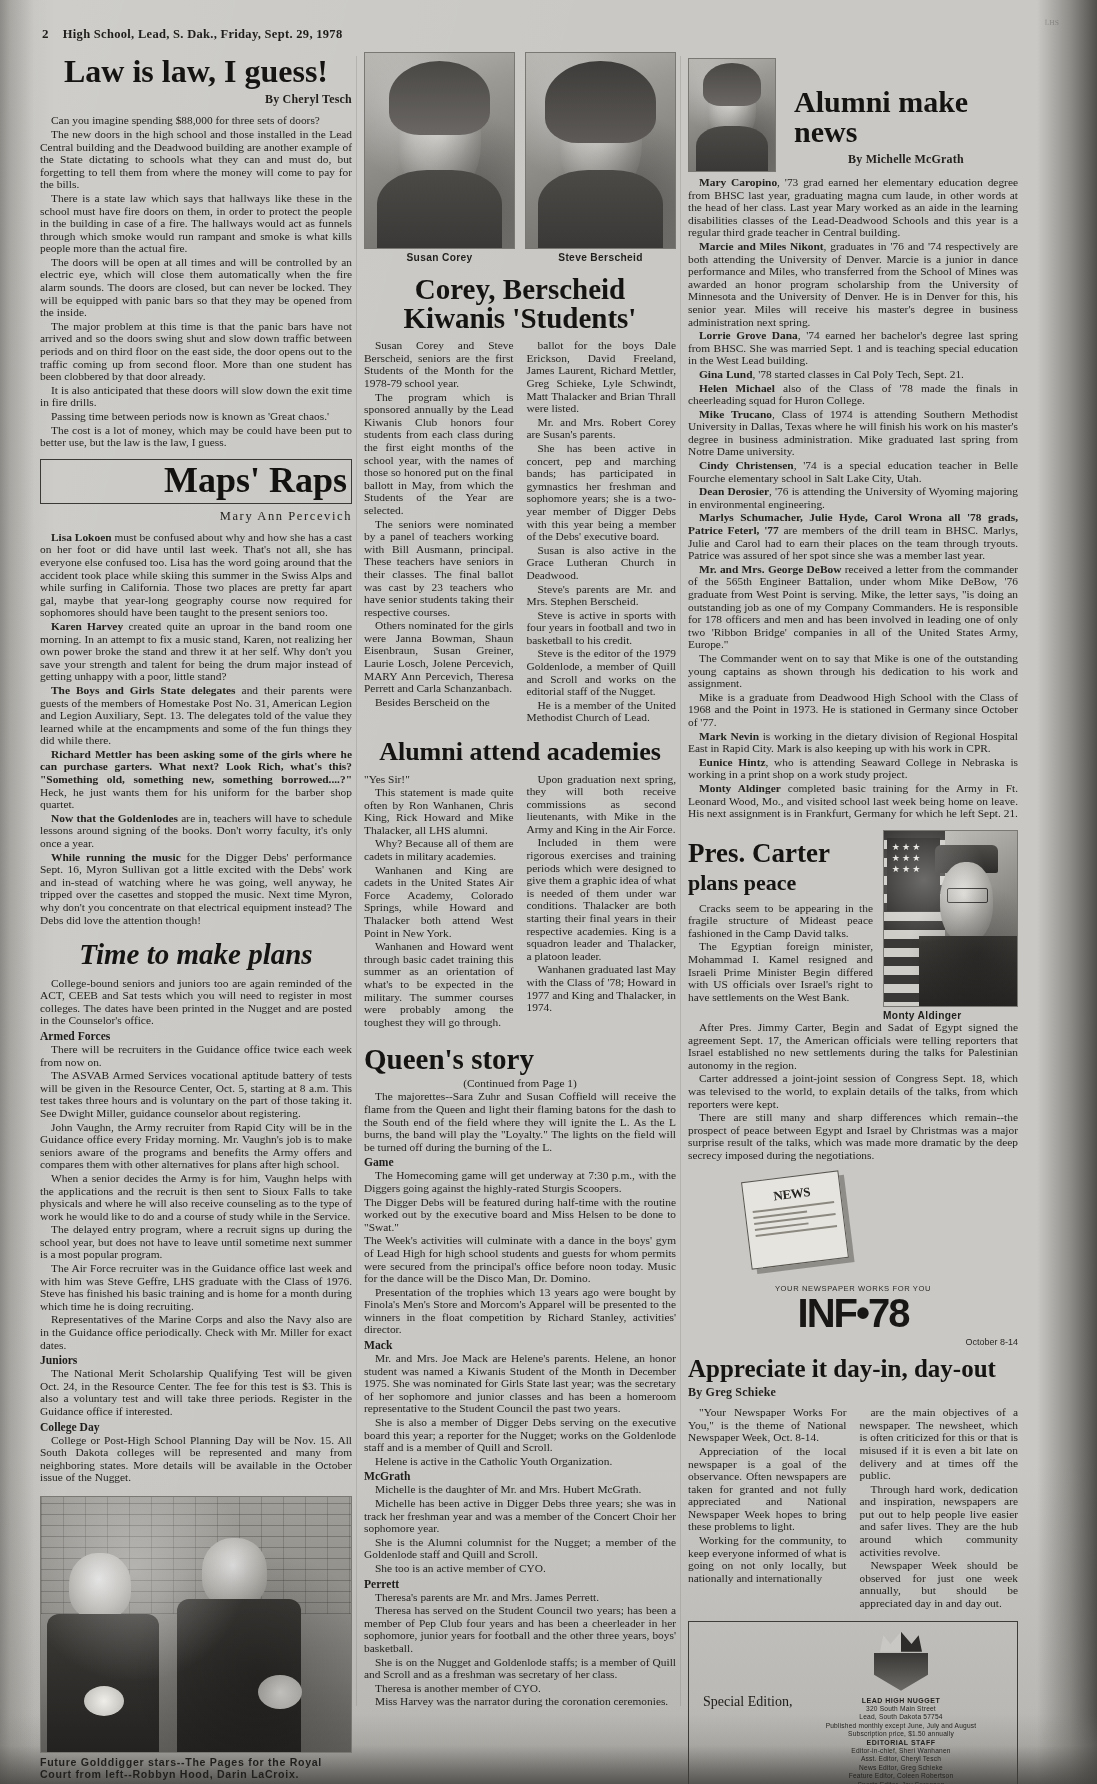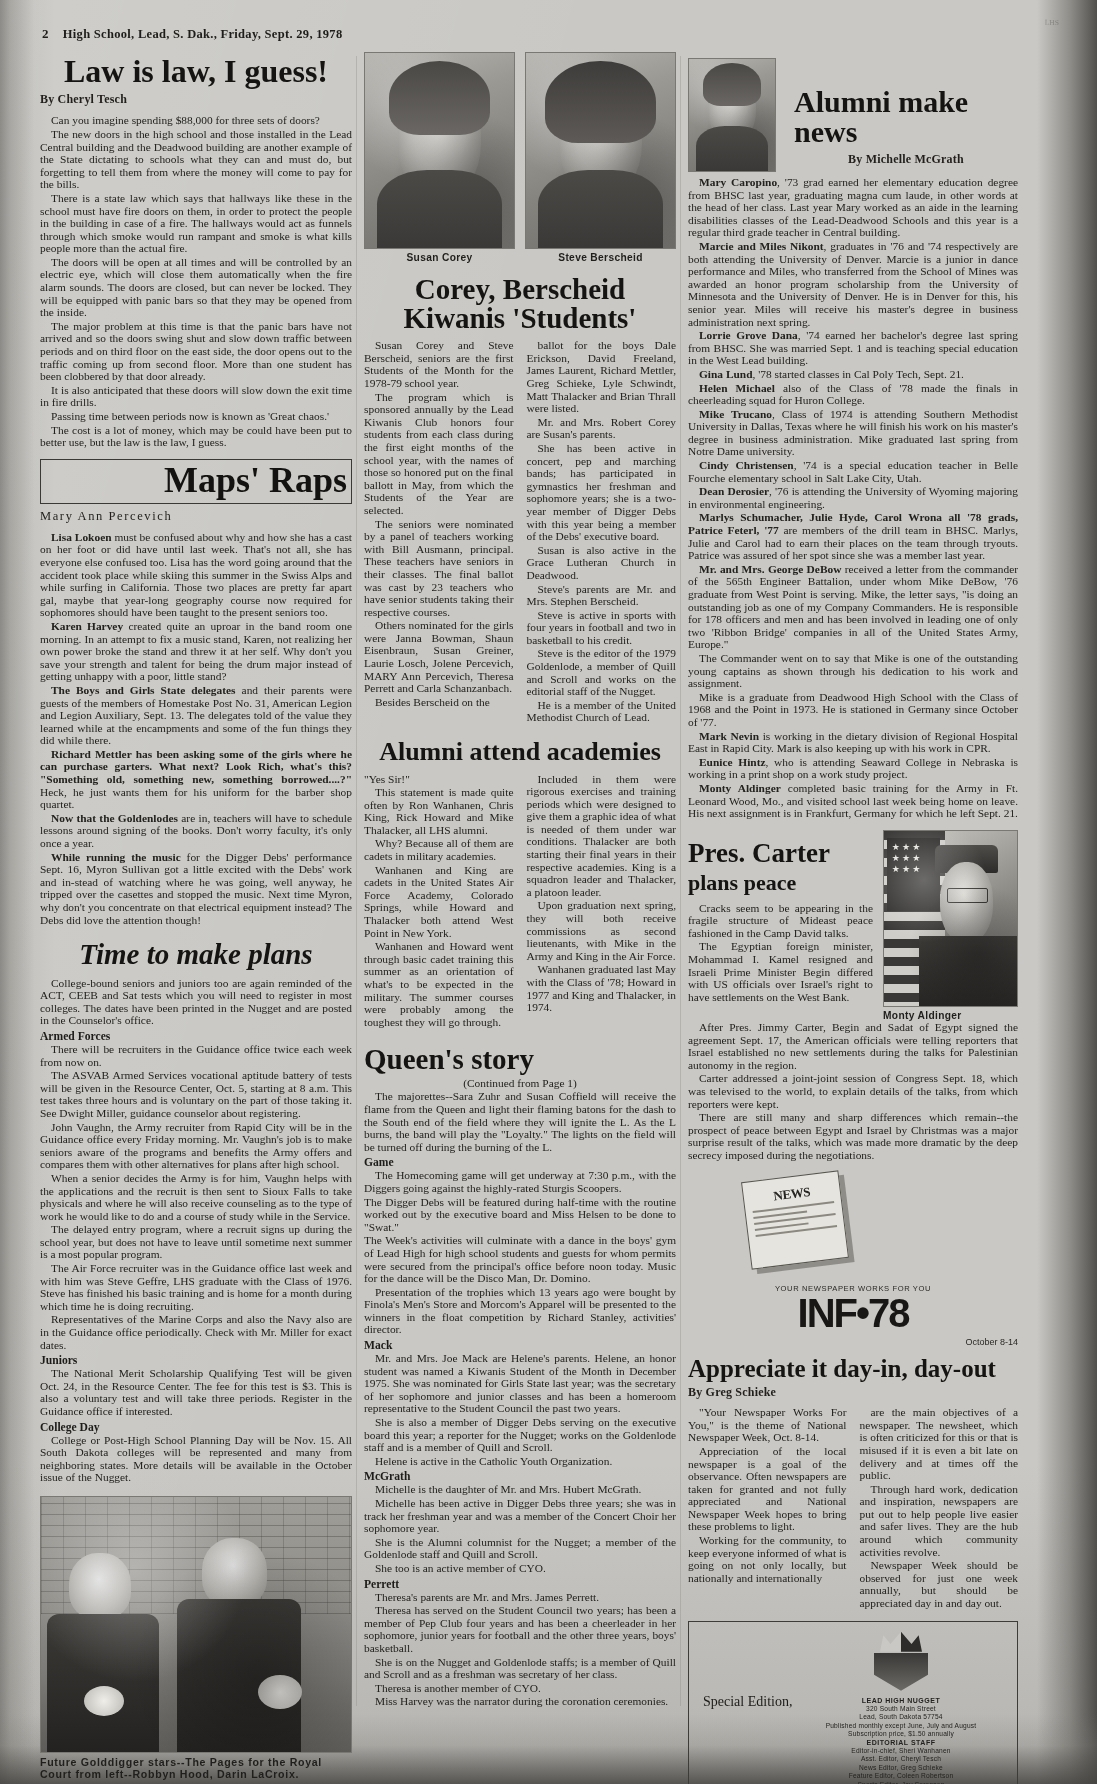--- a/index.html
+++ b/index.html
@@ -26,21 +26,21 @@
     transform:rotate(.4deg);}
 
   .sheet{position:absolute;left:34px;top:16px;width:1000px;height:1700px;}
 
   
   .p{font-size:11.4px;line-height:12.6px;text-align:justify;color:#23221f;
      margin:0 0 1px 0;text-indent:11px;font-family:"Liberation Serif", serif;}
   .p.noind{text-indent:0;}
   .lead{font-weight:bold;}
   .sub{font-size:11.6px;font-weight:bold;color:#1d1c1a;margin:3px 0 0 0;}
-  .byline{text-align:left;font-weight:bold;font-size:12px;letter-spacing:.2px;
+  .byline{text-align:right;font-weight:bold;font-size:12px;letter-spacing:.2px;
      color:#221f1d;margin:5px 0 7px 0;}
   .byline.sp{letter-spacing:1.6px;font-weight:normal;font-size:12.5px;}
   .hl{font-family:"Liberation Serif", serif;font-weight:bold;color:#151412;
       text-align:center;line-height:.98;margin:0;}
   .hl.ital{font-style:italic;}
 
   
   .dateline{position:absolute;left:8px;top:10px;font-size:12.5px;color:#1e1d1b;
     font-family:"Liberation Serif", serif;font-weight:bold;letter-spacing:.3px;}
   .dateline .pg{margin-right:14px;font-size:13px;}
@@ -278,22 +278,22 @@
         <h2 class="hl" style="font-size:26px;margin:14px 0 8px 0;">Alumni attend academies</h2>
         <div style="display:flex;gap:13px;">
           <div style="flex:1;">
             <p class="p noind">"Yes Sir!"</p>
             <p class="p">This statement is made quite often by Ron Wanhanen, Chris King, Rick Howard and Mike Thalacker, all LHS alumni.</p>
             <p class="p">Why? Because all of them are cadets in military academies.</p>
             <p class="p">Wanhanen and King are cadets in the United States Air Force Academy, Colorado Springs, while Howard and Thalacker both attend West Point in New York.</p>
             <p class="p">Wanhanen and Howard went through basic cadet training this summer as an orientation of what's to be expected in the military. The summer courses were probably among the toughest they will go through.</p>
           </div>
           <div style="flex:1;">
+            <p class="p">Upon graduation next spring, they will both receive commissions as second lieutenants, with Mike in the Army and King in the Air Force.</p>
             <p class="p">Included in them were rigorous exercises and training periods which were designed to give them a graphic idea of what is needed of them under war conditions. Thalacker are both starting their final years in their respective academies. King is a squadron leader and Thalacker, a platoon leader.</p>
-            <p class="p">Upon graduation next spring, they will both receive commissions as second lieutenants, with Mike in the Army and King in the Air Force.</p>
             <p class="p">Wanhanen graduated last May with the Class of '78; Howard in 1977 and King and Thalacker, in 1974.</p>
           </div>
         </div>
       </div>
 
       <div>
         <h2 class="hl" style="font-size:29px;text-align:left;margin:16px 0 3px 0;">Queen's story</h2>
         <p class="p noind" style="text-align:center;">(Continued from Page 1)</p>
         <p class="p">The majorettes--Sara Zuhr and Susan Coffield will receive the flame from the Queen and light their flaming batons for the dash to the South end of the field where they will ignite the L. As the L burns, the band will play the "Loyalty." The lights on the field will be turned off during the burning of the L.</p>
         <div class="sub">Game</div>

